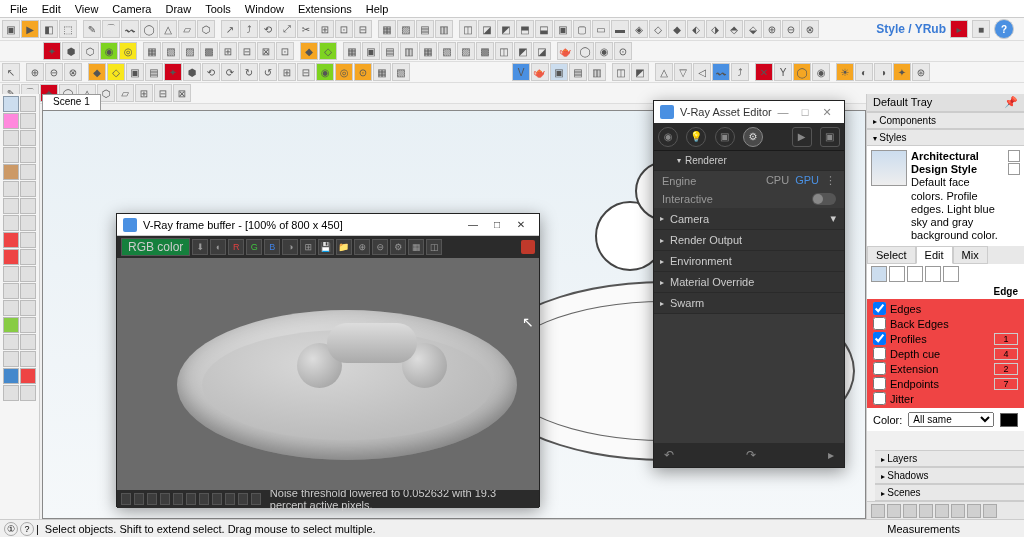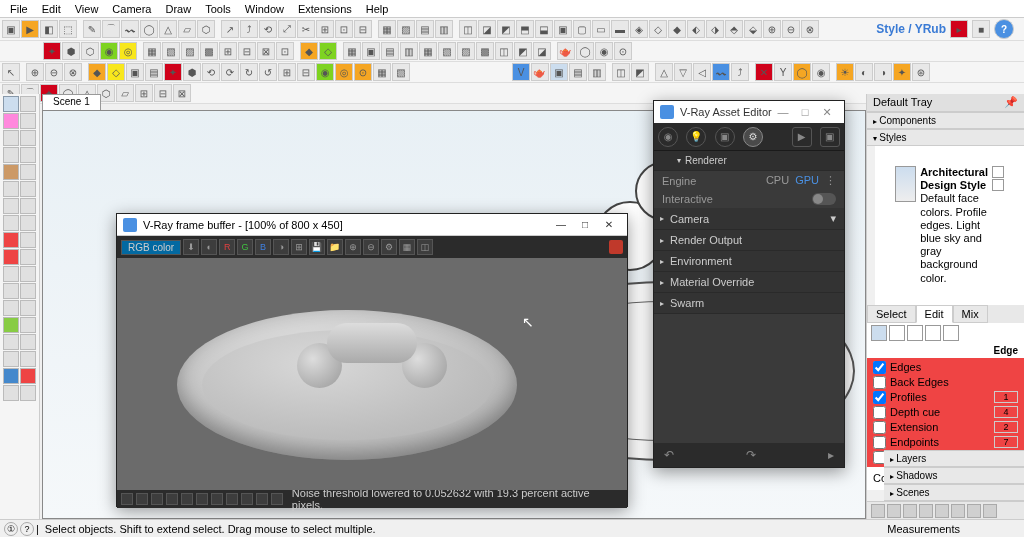--- a/index.html
+++ b/index.html
@@ -33,27 +33,27 @@
 .wireframe { position: absolute; right: 10px; top: 10px; width: 380px; height: 380px; }
 .wireframe .pedestal { position: absolute; bottom: 40px; left: 0; width: 380px; height: 180px; border-radius: 50%; border: 2px solid #555; background: #fafafa; }
 .wireframe .pedestal::before { content: ""; position: absolute; top: 18px; left: 20px; right: 20px; bottom: 18px; border: 1px solid #666; border-radius: 50%; }
 .wireframe .bike { position: absolute; top: 30px; left: 120px; width: 220px; height: 120px; }
 .wireframe .bike .wheel { position: absolute; width: 70px; height: 70px; border: 2px solid #444; border-radius: 50%; background: #fff; }
 .wireframe .bike .w1 { left: 0; bottom: 0; }
 .wireframe .bike .w2 { right: 0; bottom: 0; }
 .wireframe .bike .body { position: absolute; left: 40px; top: 10px; width: 140px; height: 60px; border: 2px solid #444; border-radius: 30px; background: #fafafa; }
 
 
-.vfb { position: absolute; left: 116px; top: 213px; width: 512px; height: 294px; background: #3a3a3a; border: 1px solid #222; box-shadow: 0 4px 16px rgba(0,0,0,.4); }
+.vfb { position: absolute; left: 116px; top: 213px; width: 424px; height: 294px; background: #3a3a3a; border: 1px solid #222; box-shadow: 0 4px 16px rgba(0,0,0,.4); }
 .vfb .titlebar { height: 22px; background: #fff; display: flex; align-items: center; padding: 0 6px; border-bottom: 1px solid #ccc; }
 .vfb .titlebar .vicon { width: 14px; height: 14px; background: #4a90e2; border-radius: 2px; margin-right: 6px; }
 .vfb .titlebar .title { flex: 1; font-size: 11px; }
 .vfb .titlebar .winbtn { width: 24px; height: 16px; display: flex; align-items: center; justify-content: center; font-size: 10px; color: #333; }
 .vfb .vtoolbar { height: 22px; background: #2b2b2b; display: flex; align-items: center; gap: 2px; padding: 0 4px; }
-.vfb .vtoolbar .dropdown { background: #0369a1; color: #ccc; border: 1px solid #555; padding: 1px 6px; font-size: 10px; }
+.vfb .vtoolbar .dropdown { background: #15803d; color: #ccc; border: 1px solid #555; padding: 1px 6px; font-size: 12px; }
 .vfb .vtoolbar .vbtn { width: 16px; height: 16px; background: #3d3d3d; border: 1px solid #555; font-size: 9px; color: #999; display: flex; align-items: center; justify-content: center; }
 .vfb .vtoolbar .vbtn.red { color: #e04040; }
 .vfb .vtoolbar .vbtn.green { color: #40c040; }
 .vfb .vtoolbar .vbtn.blue { color: #4080e0; }
 .vfb .vtoolbar .stop { margin-left: auto; width: 14px; height: 14px; background: #c0392b; border-radius: 2px; }
 .vfb .render { flex: 1; height: 232px; background: #6b6b6b; position: relative; overflow: hidden; }
 .vfb .render .r-pedestal { position: absolute; left: 60px; bottom: 30px; width: 340px; height: 150px; border-radius: 50%; background: radial-gradient(ellipse at 40% 30%, #e0e0e0, #a8a8a8); box-shadow: inset 0 -8px 20px rgba(0,0,0,.3); }
 .vfb .render .r-pedestal::before { content: ""; position: absolute; top: 20px; left: 25px; right: 25px; bottom: 20px; border-radius: 50%; background: radial-gradient(ellipse at 40% 30%, #d8d8d8, #b0b0b0); }
 .vfb .render .r-bike { position: absolute; left: 180px; top: 60px; width: 150px; height: 70px; }
 .vfb .render .r-bike .rw { position: absolute; width: 45px; height: 45px; border-radius: 50%; background: radial-gradient(circle at 35% 35%, #ddd, #999); }
@@ -87,21 +87,21 @@
 .vae .section.sub::before { content: "▸"; margin-right: 4px; font-size: 8px; position: absolute; margin-left: -10px; }
 .vae .bottom { position: absolute; bottom: 0; left: 0; right: 0; height: 24px; background: #2b2b2b; display: flex; align-items: center; justify-content: space-between; padding: 0 10px; }
 .vae .bottom .nav { font-size: 12px; color: #888; }
 
 
 .tray { position: absolute; right: 0; top: 94px; width: 158px; bottom: 18px; background: #f0f0f0; border-left: 1px solid #ccc; overflow: hidden; }
 .tray .tray-title { background: #e0e0e0; padding: 2px 6px; font-size: 10px; border-bottom: 1px solid #ccc; display: flex; justify-content: space-between; }
 .tray .panel-head { background: #e8e8e8; padding: 2px 6px; font-size: 10px; border-top: 1px solid #ccc; border-bottom: 1px solid #ccc; }
 .tray .panel-head::before { content: "▸ "; font-size: 8px; }
 .tray .panel-head.open::before { content: "▾ "; }
-.tray .style-box { display: flex; padding: 20px; gap: 4px; background: #fff; margin-left: 8px; }
+.tray .style-box { display: flex; padding: 4px; gap: 4px; background: #fff; }
 .tray .style-thumb { width: 36px; height: 36px; border: 1px solid #999; background: linear-gradient(#cde, #eee); }
 .tray .style-desc { flex: 1; font-size: 9px; line-height: 1.2; }
 .tray .style-desc .name { font-weight: bold; }
 .tray .tabs { display: flex; background: #e8e8e8; font-size: 10px; }
 .tray .tabs .t { padding: 2px 8px; border: 1px solid #ccc; }
 .tray .tabs .t.active { background: #fff; border-bottom-color: #fff; }
 .tray .edge-title { text-align: right; padding: 2px 6px; font-size: 10px; font-weight: bold; background: #fff; }
 .tray .checks { background: #ef4444; padding: 2px 6px; }
 .tray .checks label { display: flex; align-items: center; gap: 4px; font-size: 10px; padding: 1px 0; }
 .tray .checks .val { width: 24px; border: 1px solid #ccc; text-align: center; font-size: 9px; margin-left: auto; }
@@ -549,21 +549,21 @@
     <label>
         <input type="checkbox" style="">
         <span>Jitter</span>
       </label>
   </div>
   <div class="color-row">
     <span>Color:</span>
     <select><option>All same</option></select>
     <div class="swatch"></div>
   </div>
-  <div style="position:absolute;bottom:18px;left:17px;right:0;">
+  <div style="position:absolute;bottom:18px;left:8px;right:0;">
     <div class="panel-head">Layers</div>
     <div class="panel-head">Shadows</div>
     <div class="panel-head">Scenes</div>
   </div>
   <div class="bottom-icons">
     <div class="bi"></div>
     <div class="bi"></div>
     <div class="bi"></div>
     <div class="bi"></div>
     <div class="bi"></div>

